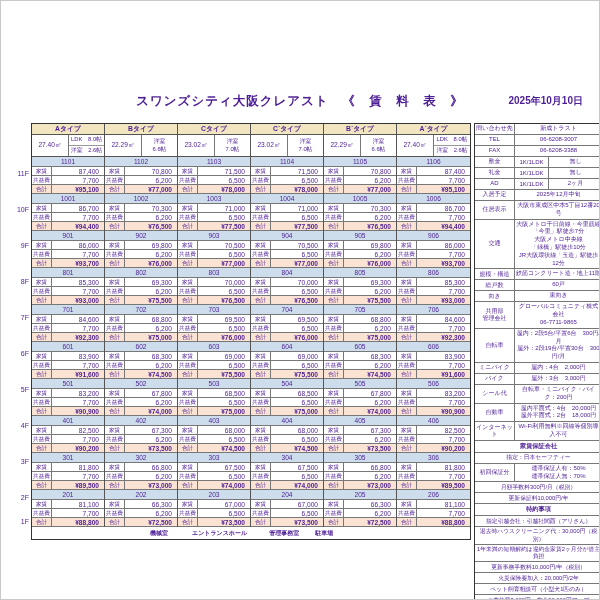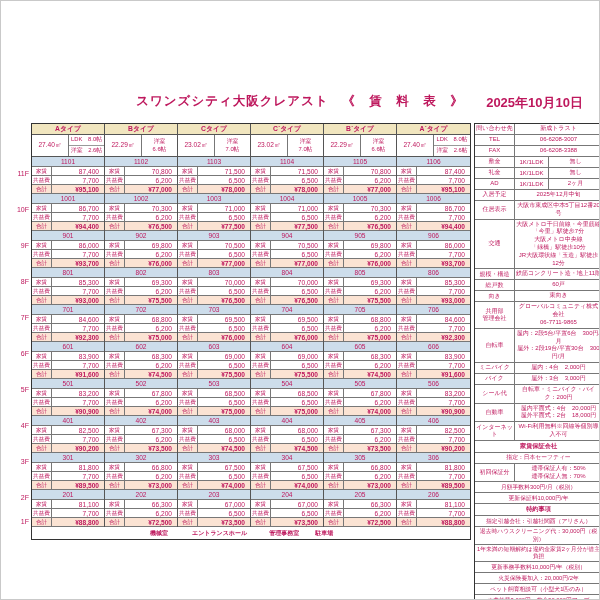--- a/index.html
+++ b/index.html
@@ -1,20 +1,20 @@
 <!DOCTYPE html>
 <html><head>
 <meta charset="utf-8">
 <style>
   html,body{margin:0;padding:0;background:#e8e8e8;}
   .page{width:600px;height:600px;background:#fff;border:1px solid #c9c9c9;box-sizing:border-box;
-        position:relative;font-family:"Liberation Sans",sans-serif;color:#be185d;overflow:hidden;}
+        position:relative;font-family:"Liberation Sans",sans-serif;color:#4c1d95;overflow:hidden;}
   .hdr{position:absolute;top:92px;left:0;width:100%;height:16px;}
   .title{position:absolute;left:0;width:100%;text-align:center;font-size:12.5px;font-weight:bold;letter-spacing:1px;}
-  .date{position:absolute;right:16px;top:1px;font-size:13px;font-weight:bold;}
+  .date{position:absolute;right:16px;top:1px;font-size:10px;font-weight:bold;}
   .east{position:absolute;top:111px;left:31px;width:438px;text-align:center;font-size:8px;
         font-weight:bold;letter-spacing:5px;}
   .content{position:absolute;top:122px;left:13px;display:flex;align-items:flex-start;}
   
   .floors{width:17px;}
   .f-sp{height:32px;}
   .f-lb{height:36px;display:flex;align-items:center;justify-content:flex-end;
         font-size:7px;padding-right:2px;box-sizing:border-box;}
   .f-1f{height:13px;}
   

